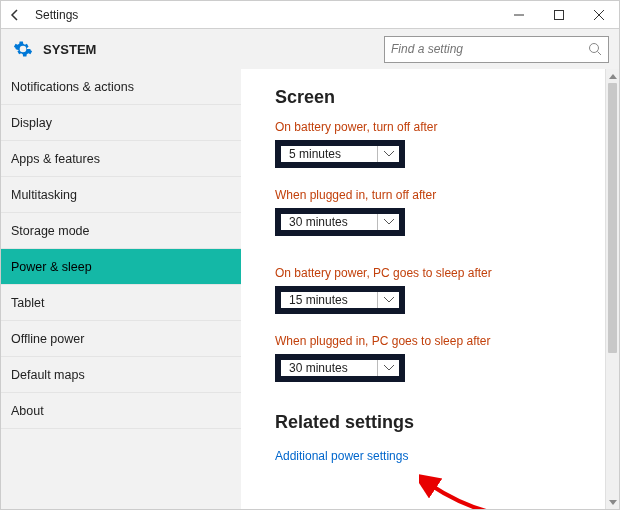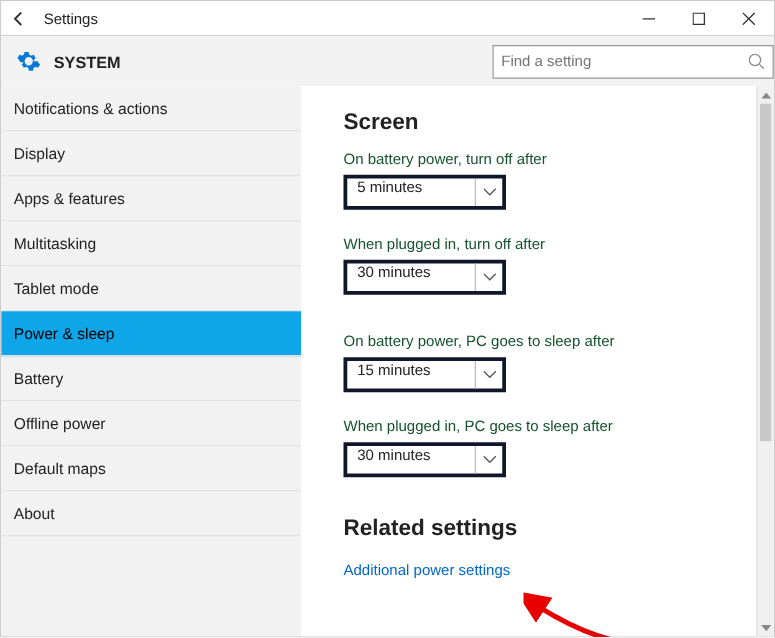--- a/index.html
+++ b/index.html
@@ -4,40 +4,40 @@
 <style>
   * { margin:0; padding:0; box-sizing:border-box; font-family:"Segoe UI",Arial,sans-serif; }
   html,body { width:620px; height:510px; overflow:hidden; background:#fff; }
   .window { width:620px; height:510px; display:flex; flex-direction:column; border:1px solid #ccc; }
   .titlebar { height:28px; background:#fff; display:flex; align-items:center; border-bottom:1px solid #d0d0d0; }
   .tb-back { width:28px; height:28px; display:flex; align-items:center; justify-content:center; cursor:pointer; }
   .tb-title { font-size:12px; margin-left:6px; color:#222; flex:1; }
   .tb-btns { display:flex; }
   .tb-btn { width:40px; height:28px; display:flex; align-items:center; justify-content:center; cursor:pointer; }
   .tb-btn svg { stroke:#333; }
-  .header { height:40px; background:#f2f2f2; display:flex; align-items:center; padding-left:12px; }
+  .header { height:40px; background:#f2f2f2; display:flex; align-items:center; padding-left:12px; padding-right:10px; }
   .gear { margin-right:10px; display:flex; align-items:center; }
   .sys-label { font-size:13px; font-weight:600; color:#222; flex:1; }
   .search { width:225px; height:27px; border:1px solid #999; background:#fff; display:flex; align-items:center; padding:0 6px; }
-  .search input { flex:1; border:none; outline:none; font-size:12px; color:#1d4ed8; background:transparent; }
+  .search input { flex:1; border:none; outline:none; font-size:12px; color:#1d4ed8; background:transparent;font-style:italic; }
   .search-icon { width:14px; height:14px; }
   .body { flex:1; display:flex; min-height:0; }
   .sidebar { width:240px; background:#f2f2f2; overflow-y:auto; }
   .side-item { height:36px; display:flex; align-items:center; padding-left:10px; font-size:12.5px; color:#222; border-bottom:1px solid #e4e4e4; cursor:pointer; }
-  .side-item.sel { background:#0ea5e9; color:#000; }
+  .side-item.sel { background:#14b8a6; color:#000; }
   .content-wrap { flex:1; display:flex; background:#fff; }
   .content { flex:1; padding:18px 22px 10px 34px; overflow-y:auto; position:relative; }
   .scrollbar { width:14px; background:#f0f0f0; border-left:1px solid #e0e0e0; position:relative; }
   .sb-thumb { position:absolute; left:2px; right:2px; top:14px; height:270px; background:#c8c8c8; border-radius:1px; }
   .sb-arrow { position:absolute; left:0; right:0; height:14px; display:flex; align-items:center; justify-content:center; }
   .sb-arrow.top { top:0; }
   .sb-arrow.bot { bottom:0; }
   h2 { font-size:18px; font-weight:700; color:#222; margin-bottom:12px; }
-  .lbl { font-size:12px; color:#14532d; margin-bottom:6px; }
-  .combo { width:130px; height:28px; border:3px solid #0f172a; display:flex; align-items:flex-start; padding:0 8px; font-size:12px; color:#222; margin-bottom:20px; cursor:pointer; position:relative; }
+  .lbl { font-size:12px; color:#c2410c; margin-bottom:6px; }
+  .combo { width:130px; height:28px; border:6px solid #0f172a; display:flex; align-items:center; padding:0 8px; font-size:12px; color:#222; margin-bottom:20px; cursor:pointer; position:relative; }
   .combo .cv { flex:1; }
   .combo .chev { border-left:1px solid #bbb; height:100%; display:flex; align-items:center; padding-left:6px; margin-right:-3px; }
   .section-gap { height:10px; }
   .link { color:#0066cc; font-size:12px; cursor:pointer; display:inline-block; margin-top:4px; }
   .arrow-anno { position:absolute; pointer-events:none; }
 </style>
 </head>
 <body>
 
 <div class="window">
@@ -86,23 +86,23 @@
       </span>
     </div>
   </div>
 
   <div class="body">
     <div class="sidebar">
       <div class="side-item">Notifications &amp; actions</div>
       <div class="side-item">Display</div>
       <div class="side-item">Apps &amp; features</div>
       <div class="side-item">Multitasking</div>
-      <div class="side-item">Tablet mode</div>
+      <div class="side-item">Storage mode</div>
       <div class="side-item sel">Power &amp; sleep</div>
-      <div class="side-item">Battery</div>
+      <div class="side-item">Tablet</div>
       <div class="side-item">Offline power</div>
       <div class="side-item">Default maps</div>
       <div class="side-item">About</div>
     </div>
 
     <div class="content-wrap">
       <div class="content">
 
         <h2>Screen</h2>
         <div class="lbl">On battery power, turn off after</div>

